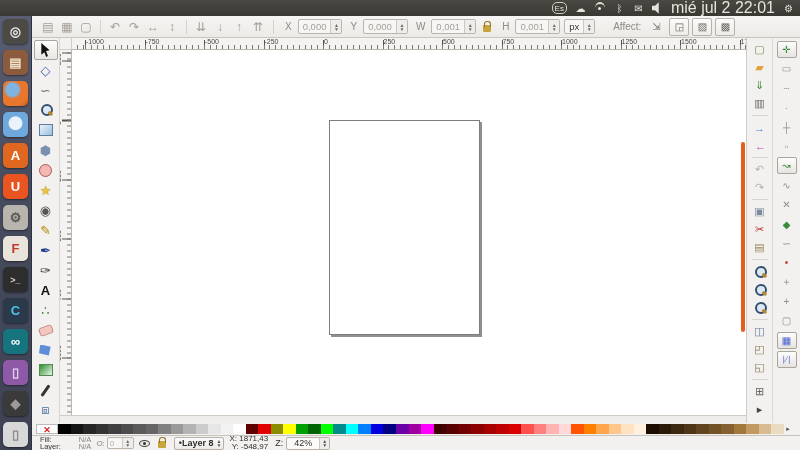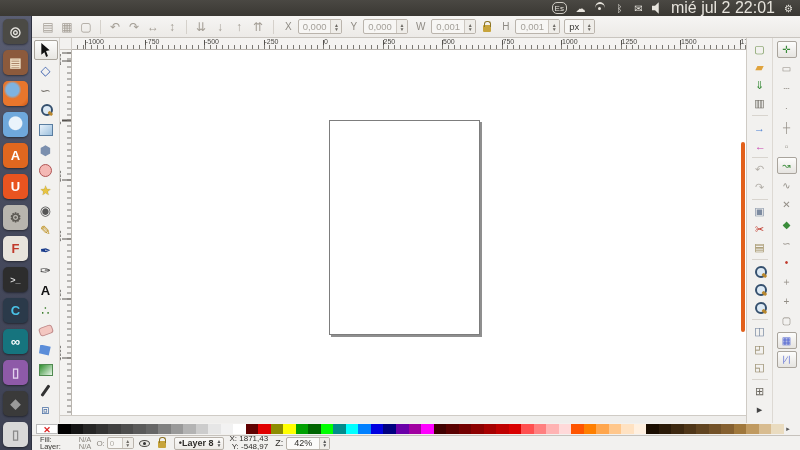--- a/index.html
+++ b/index.html
@@ -180,20 +180,29 @@
     <span class="padlock"></span>
     <span class="fieldlab">H</span>
     <span class="spin">
         <span class="val">0,001</span>
         <span class="arr">▲<br>▼</span>
       </span>
     <span class="spin dark">
         <span class="val">px</span>
         <span class="arr">▲<br>▼</span>
       </span>
+    <span class="affect">
+      <span class="fieldlab">Affect:</span>
+      <span style="display:flex;gap:3px">
+          <span class="abtn abtn flat">⇲</span>
+          <span class="abtn abtn">◲</span>
+          <span class="abtn abtn">▨</span>
+          <span class="abtn abtn">▩</span>
+        </span>
+    </span>
   </div>
 
   <div class="launcher">
       <span class="ltile" style="background:#4b4a45;color:#e8e6e0">◎</span>
       <span class="ltile" style="background:#8c5a3c;color:#f0e2c8">▤</span>
       <span class="ltile" style="background:radial-gradient(circle at 38% 35%, #7fb3e0 0 28%, #e8762c 40% 72%, #c85312 100%)"></span>
       <span class="ltile" style="background:radial-gradient(circle at 50% 45%, #eaf3fb 0 34%, #6fa8dc 40% 100%)"></span>
       <span class="ltile" style="background:#e0671f">A</span>
       <span class="ltile" style="background:#e95420">U</span>
       <span class="ltile" style="background:#b8b5ae;color:#5c5953">⚙</span>

